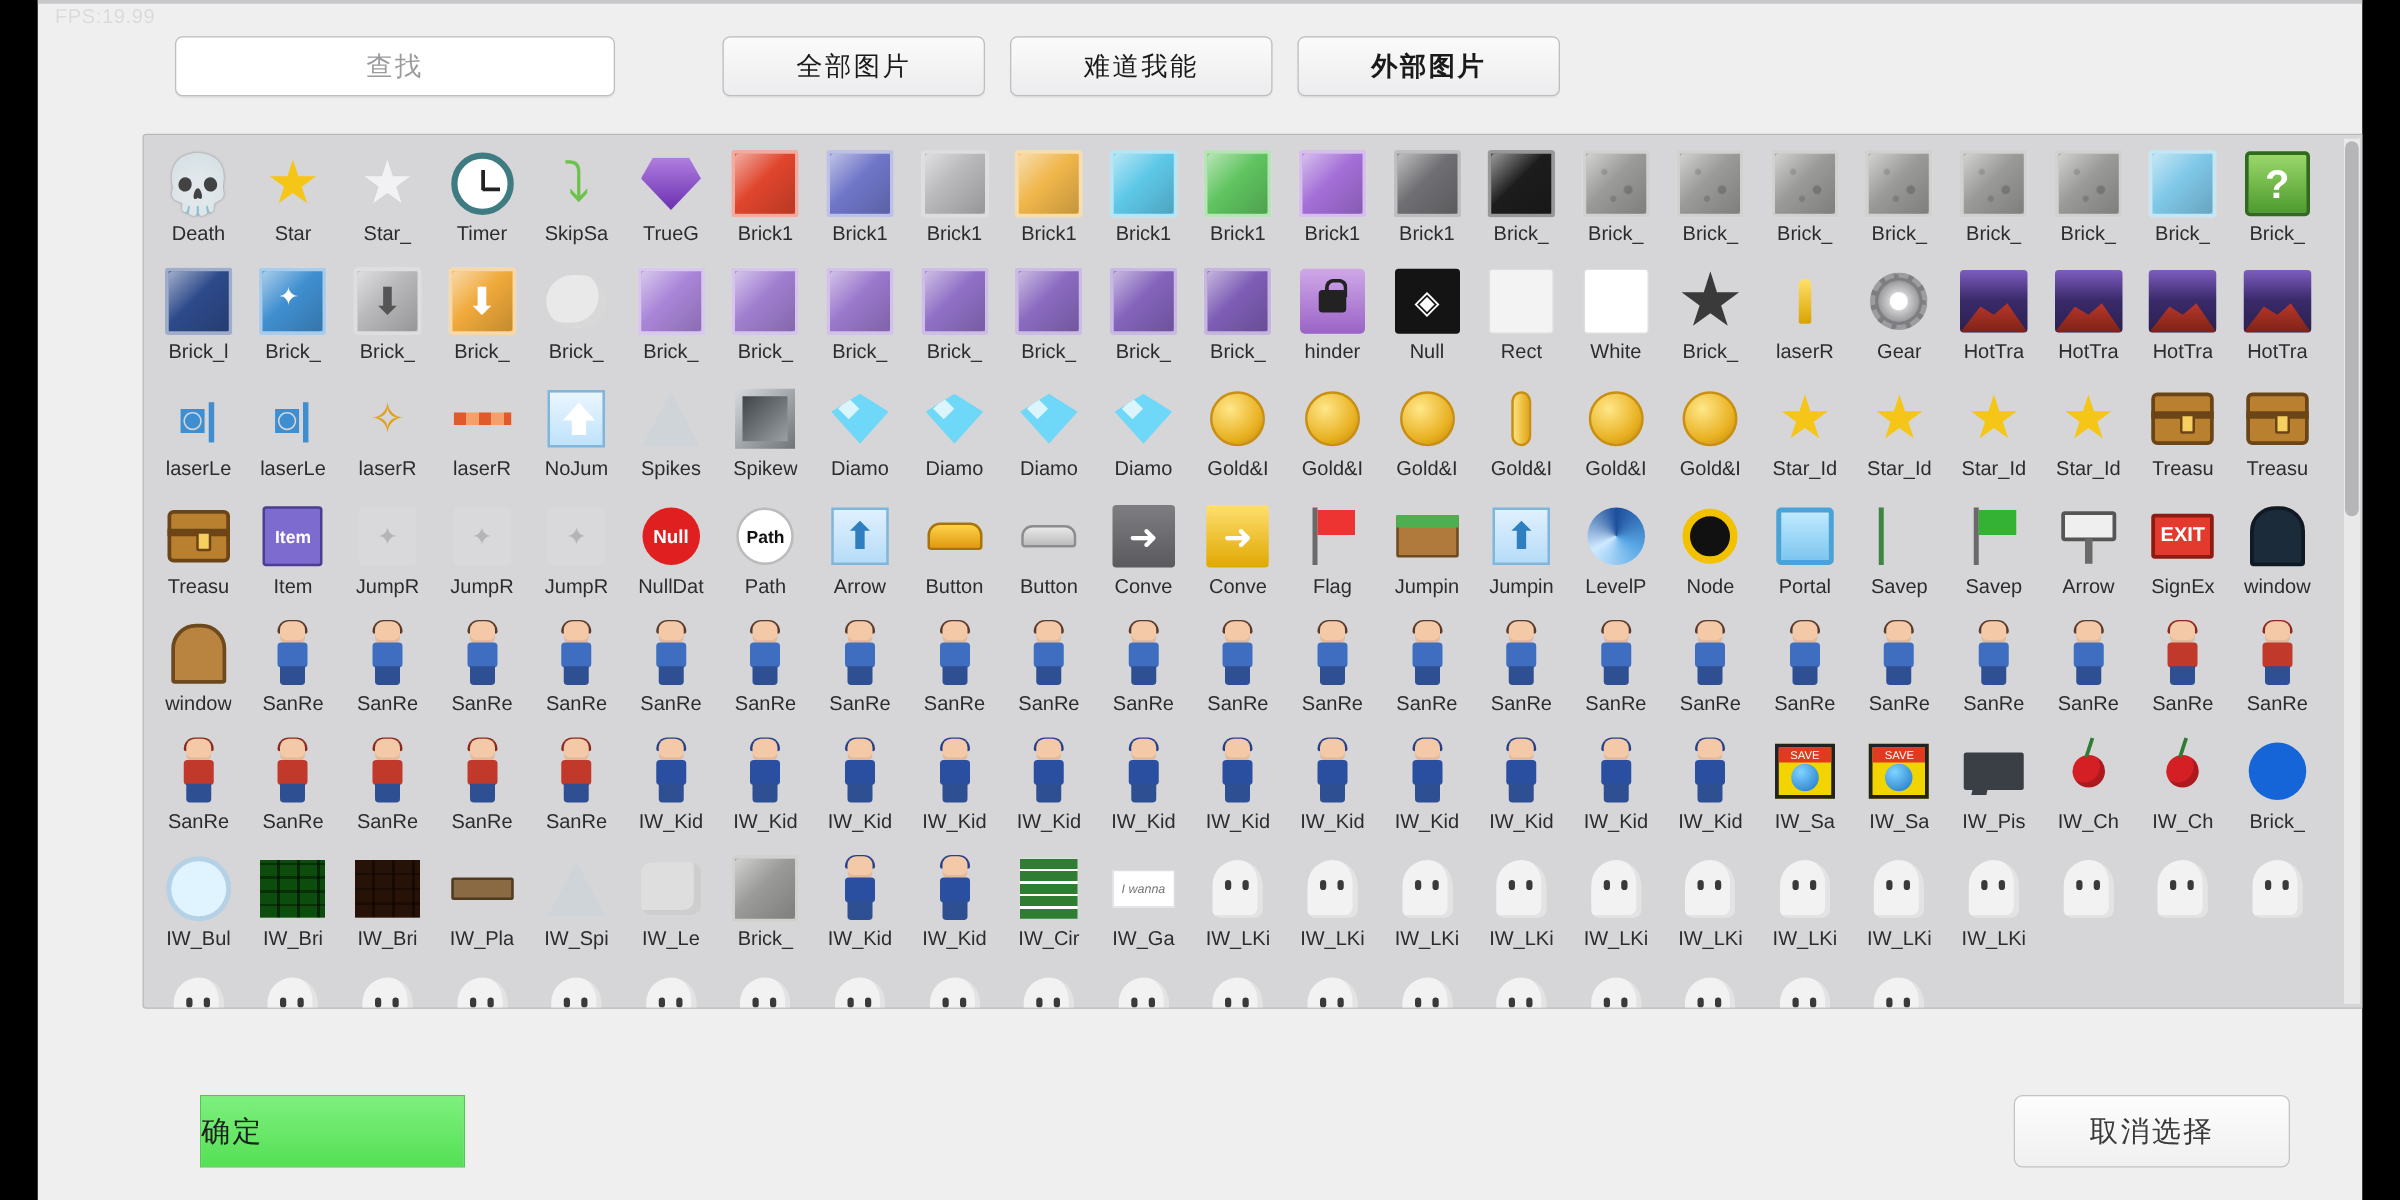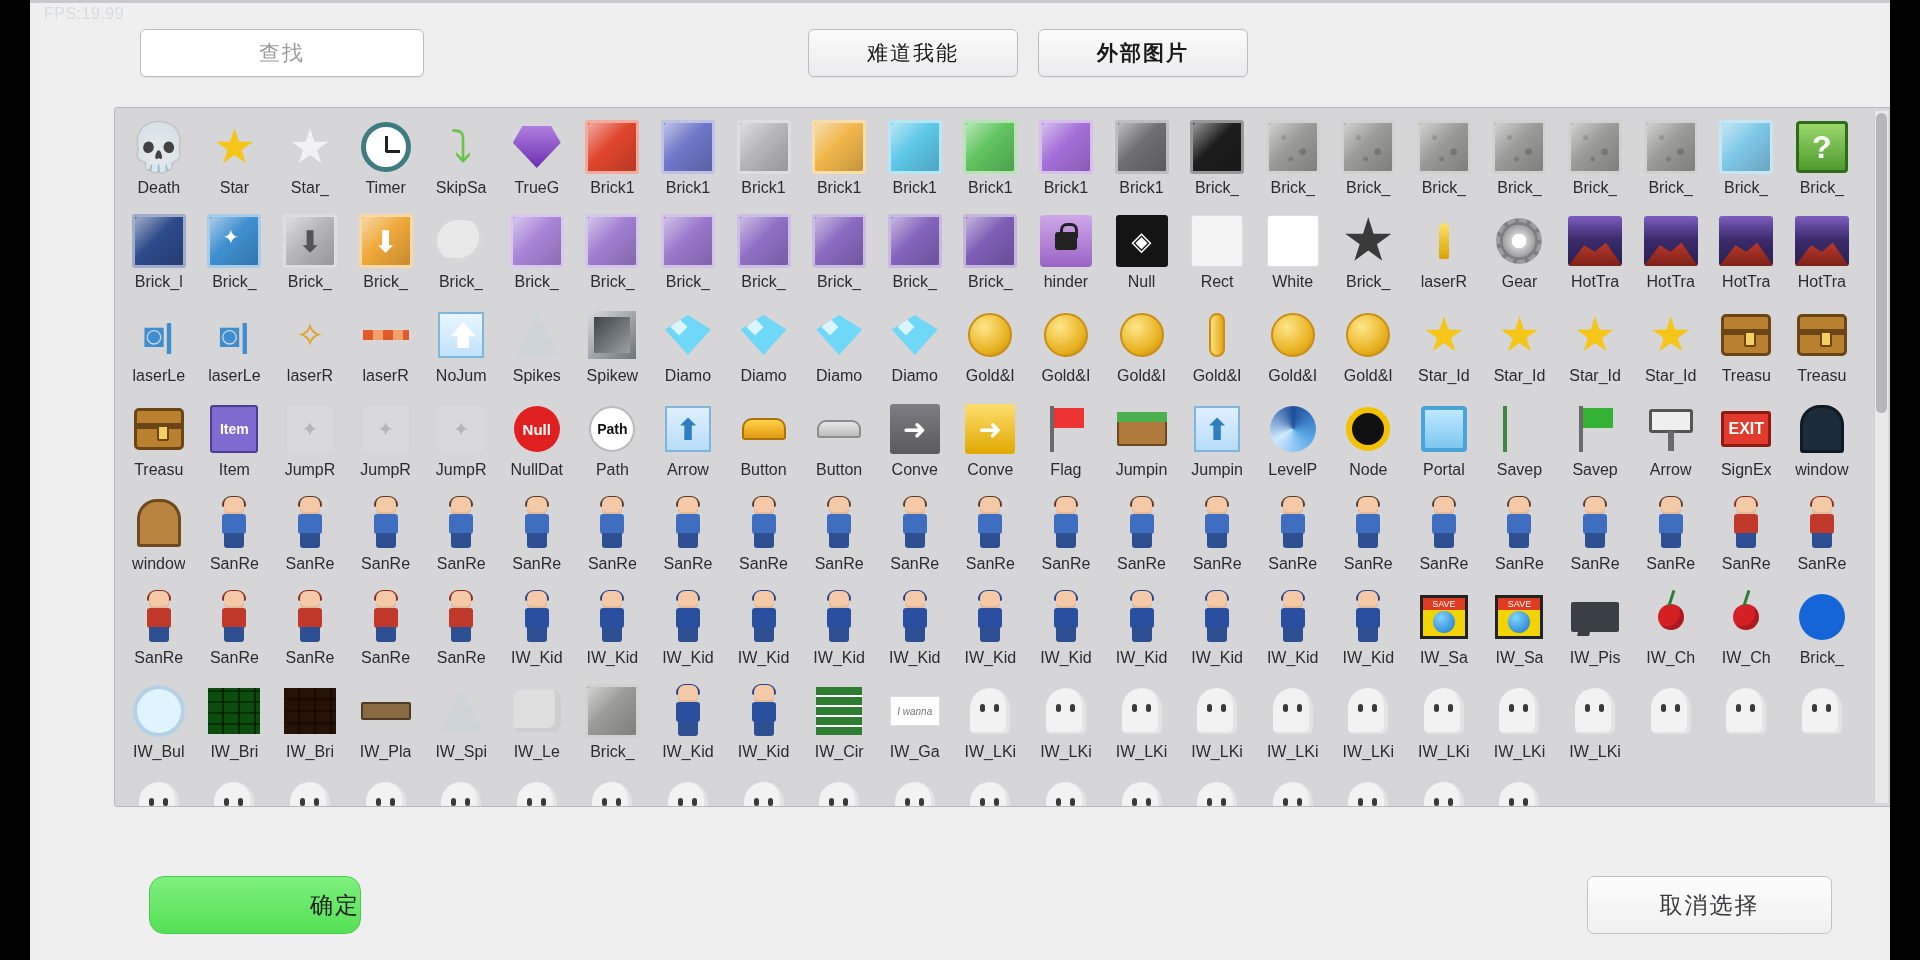--- a/index.html
+++ b/index.html
@@ -24,21 +24,21 @@
     font-size:16px; color:#d8dadc; letter-spacing:.5px;
     text-shadow:0 0 2px rgba(255,255,255,.4);
     font-family:"Liberation Sans",sans-serif;
   }
 
   
   .topbar{
     position:absolute; left:0; top:18px; width:100%; height:56px;
   }
   .search-box{
-    position:absolute; left:110px; top:8px; width:284px; height:48px;
+    position:absolute; left:110px; top:8px; width:352px; height:48px;
     background:#fff; border:1px solid #bdbdc0; border-radius:6px;
     display:flex; align-items:center; justify-content:center;
     box-shadow:0 1px 1px rgba(0,0,0,.06);
   }
   .search-box .ph{ color:#9b9b9e; font-size:21px; letter-spacing:2px; }
 
   .tabbtn{
     position:absolute; top:8px; height:48px; width:210px;
     background:linear-gradient(#fbfbfb,#ececee);
     border:1px solid #bdbdc0; border-radius:6px;
@@ -85,28 +85,28 @@
     position:absolute; right:2px; top:108px; width:14px; height:692px;
     background:#e9e9ea; border-left:1px solid #cfcfd1; z-index:12;
   }
   .sb-thumb{
     position:absolute; right:3px; top:110px; width:11px; height:300px;
     background:#b6b6b9; border-radius:6px; z-index:13;
   }
 
   
   .btn-ok{
-    position:absolute; left:119px; bottom:26px; width:212px; height:58px;
+    position:absolute; left:130px; bottom:26px; width:212px; height:58px;
     background:linear-gradient(#7ef07e,#55e055);
-    border:1px solid #4dc94d; border-radius:15px;
-    display:flex; align-items:center; justify-content:flex-end;
+    border:1px solid #4dc94d; border-radius:0;
+    display:flex; align-items:center; justify-content:flex-start;
     font-size:23px; color:#202020; letter-spacing:2px;
   }
   .btn-cancel{
-    position:absolute; right:58px; bottom:26px; width:245px; height:58px;
+    position:absolute; right:58px; bottom:26px; width:221px; height:58px;
     background:linear-gradient(#fdfdfd,#f0f0f1);
     border:1px solid #c3c3c6; border-radius:7px;
     display:flex; align-items:center; justify-content:center;
     font-size:23px; color:#3a3a3c; letter-spacing:2px;
   }
 
   
   .subtitle{
     position:absolute; left:0; right:0; top:778px; text-align:center;
     z-index:30; pointer-events:none;
@@ -314,20 +314,23 @@
   <div class="gutter right"></div>
 
   <div class="app">
 
     <div class="fps">FPS:19.99</div>
 
     <div class="topbar">
       <div class="search-box">
         <span class="ph">查找</span>
       </div>
+      <div class="tabbtn" id="tab-all">
+        <span>全部图片</span>
+      </div>
       <div class="tabbtn" id="tab-internal">
         <span>难道我能</span>
       </div>
       <div class="tabbtn" id="tab-external">
         <span>外部图片</span>
       </div>
     </div>
 
     <div class="panel">
       <div class="grid" id="grid">

